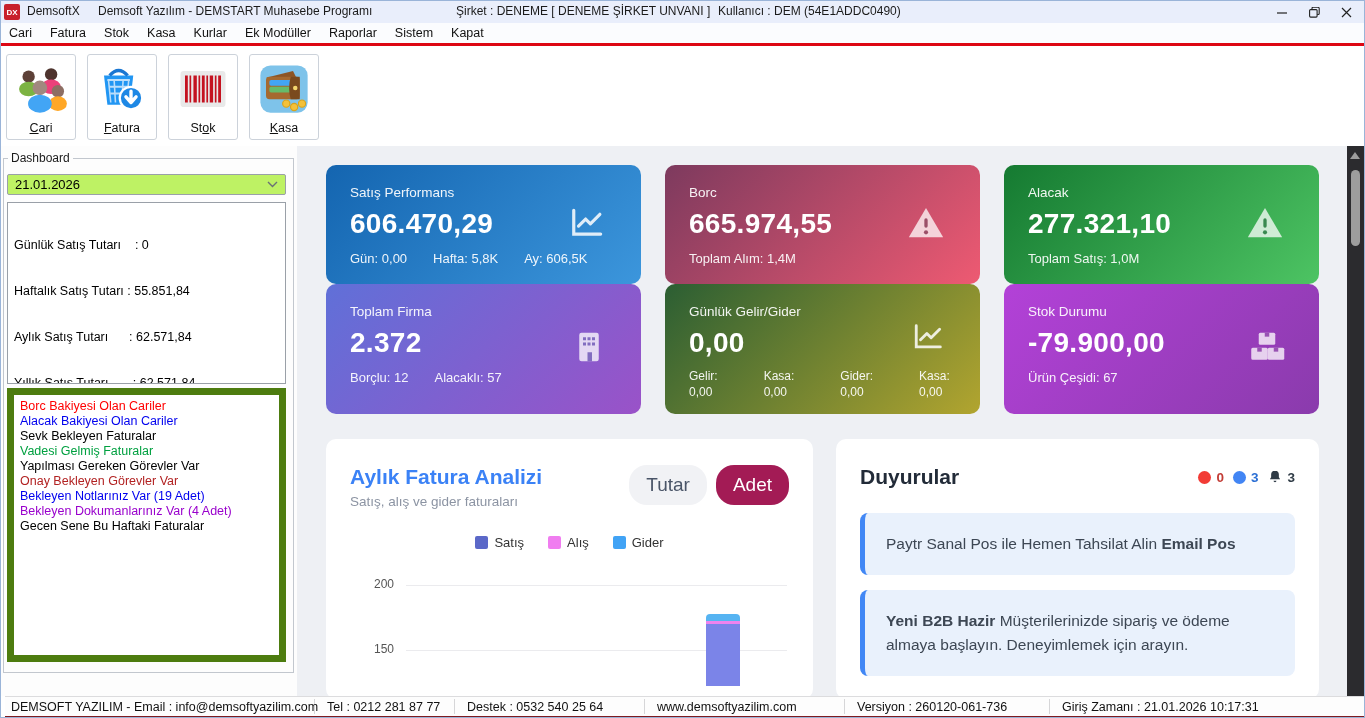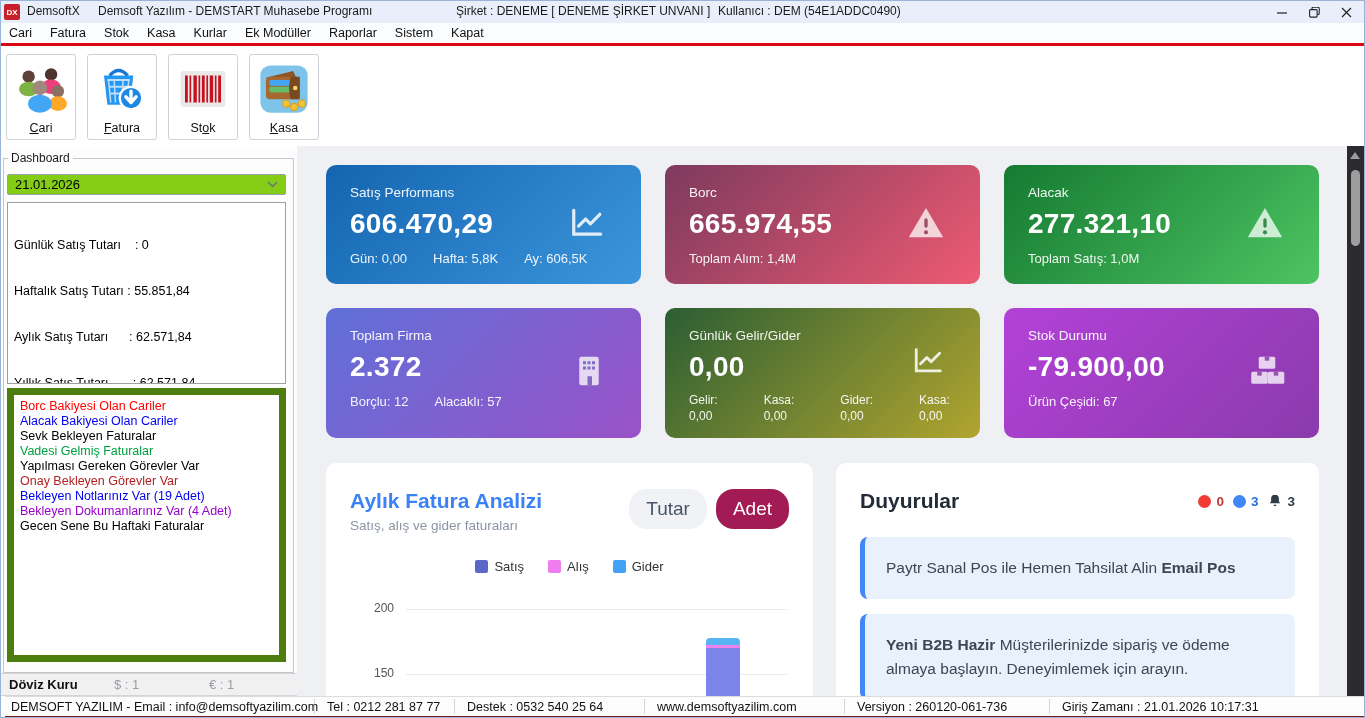--- a/index.html
+++ b/index.html
@@ -27,32 +27,32 @@
   .toolbar { position:absolute; left:0; top:48px; width:1365px; height:97px; background:#fff; }
   .tool-btn { position:absolute; top:5px; width:70px; height:86px; border:1px solid #ccd2da; border-radius:3px; background:#fff; display:flex; flex-direction:column; align-items:center; justify-content:space-between; padding:6px 2px 4px; }
   .tool-btn .ticon { width:56px; height:56px; display:flex; align-items:center; justify-content:center; }
   .tool-label { font-size:12.5px; color:#111; }
   .tool-label .accel { text-decoration:underline; }
 
   
   .sidebar { position:absolute; left:0; top:145px; width:296px; height:550px; background:#fdfdfd; font-size:12.5px; }
   .sidebar fieldset { position:absolute; left:2px; top:5px; width:291px; height:522px; border:1px solid #c2c7ce; }
   .sidebar legend { font-size:12px; color:#1a1a1a; margin-left:4px; padding:0 3px; }
-  .date-combo { position:absolute; left:6px; top:28px; width:279px; height:21px; border:1px solid #9aa0a8; border-radius:2px; background:#84cc16; display:flex; align-items:center; justify-content:space-between; padding:0 7px; font-size:13px; }
+  .date-combo { position:absolute; left:6px; top:28px; width:279px; height:21px; border:1px solid #9aa0a8; border-radius:2px; background:#bef264; display:flex; align-items:center; justify-content:space-between; padding:0 7px; font-size:13px; }
   .stats-box { position:absolute; left:6px; top:56px; width:279px; height:182px; border:1px solid #9aa0a8; background:#fff; padding:4px 6px; line-height:15.4px; white-space:pre; overflow:hidden; }
   .links-box { position:absolute; left:6px; top:242px; width:279px; height:274px; border:7px solid #4d7c0f; background:#fff; padding:4px 6px; line-height:15px; }
   .doviz-row { position:absolute; left:0; top:527px; width:296px; height:23px; background:#f1f1f2; border-top:1px solid #d4d4d6; border-bottom:1px solid #d4d4d6; display:flex; align-items:center; }
   .doviz-label { font-weight:bold; font-size:13px; color:#111; margin-left:8px; width:105px; }
   .doviz-usd { color:#9aa0a8; font-size:13px; width:95px; }
   .doviz-eur { color:#9aa0a8; font-size:13px; }
 
   
   .main { position:absolute; left:296px; top:145px; width:1052px; height:550px; background:#eef0f4; overflow:hidden; padding:19px 0 0 29px; }
   .cards-row { display:flex; gap:24px; }
-  .row2 { margin-top:24px; }
+  .row2 { }
   .row3 { margin-top:25px; gap:23px; }
   .card { position:relative; width:315px; height:119px; border-radius:10px; color:#fff; padding:20px 24px; overflow:hidden; }
   .card2h { height:130px; }
   .card-title { font-size:13.5px; opacity:.93; }
   .card-value { font-size:28px; font-weight:bold; margin-top:8px; letter-spacing:.3px; }
   .card-subs { margin-top:11px; font-size:13px; opacity:.92; display:flex; gap:26px; white-space:nowrap; }
   .card-icon { position:absolute; right:34px; top:50%; transform:translateY(-50%); opacity:.85; }
   .card-cols { margin-top:9px; display:flex; gap:46px; font-size:12px; opacity:.93; }
   .card-col div { line-height:16px; }
 
@@ -239,25 +239,20 @@
       <div style="color: rgb(255, 0, 0);">Borc Bakiyesi Olan Cariler</div>
       <div style="color: rgb(0, 0, 238);">Alacak Bakiyesi Olan Cariler</div>
       <div style="color: rgb(0, 0, 0);">Sevk Bekleyen Faturalar</div>
       <div style="color: rgb(0, 160, 64);">Vadesi Gelmiş Faturalar</div>
       <div style="color: rgb(0, 0, 0);">Yapılması Gereken Görevler Var</div>
       <div style="color: rgb(178, 34, 34);">Onay Bekleyen Görevler Var</div>
       <div style="color: rgb(0, 0, 238);">Bekleyen Notlarınız Var (19 Adet)</div>
       <div style="color: rgb(153, 0, 204);">Bekleyen Dokumanlarınız Var (4 Adet)</div>
       <div style="color: rgb(0, 0, 0);">Gecen Sene Bu Haftaki Faturalar</div>
     </div>
-    <div class="doviz-row">
-      <span class="doviz-label">Döviz Kuru</span>
-      <span class="doviz-usd">$ : 1</span>
-      <span class="doviz-eur">€ : 1</span>
-    </div>
   </div>
 
   <div class="main">
 
     <div class="cards-row">
       <div class="card" style="background: linear-gradient(135deg, rgb(20, 101, 176), rgb(60, 150, 220));">
         <div class="card-title">Satış Performans</div>
         <div class="card-value">606.470,29</div>
         <div class="card-subs">
           <span>Gün: 0,00</span>

